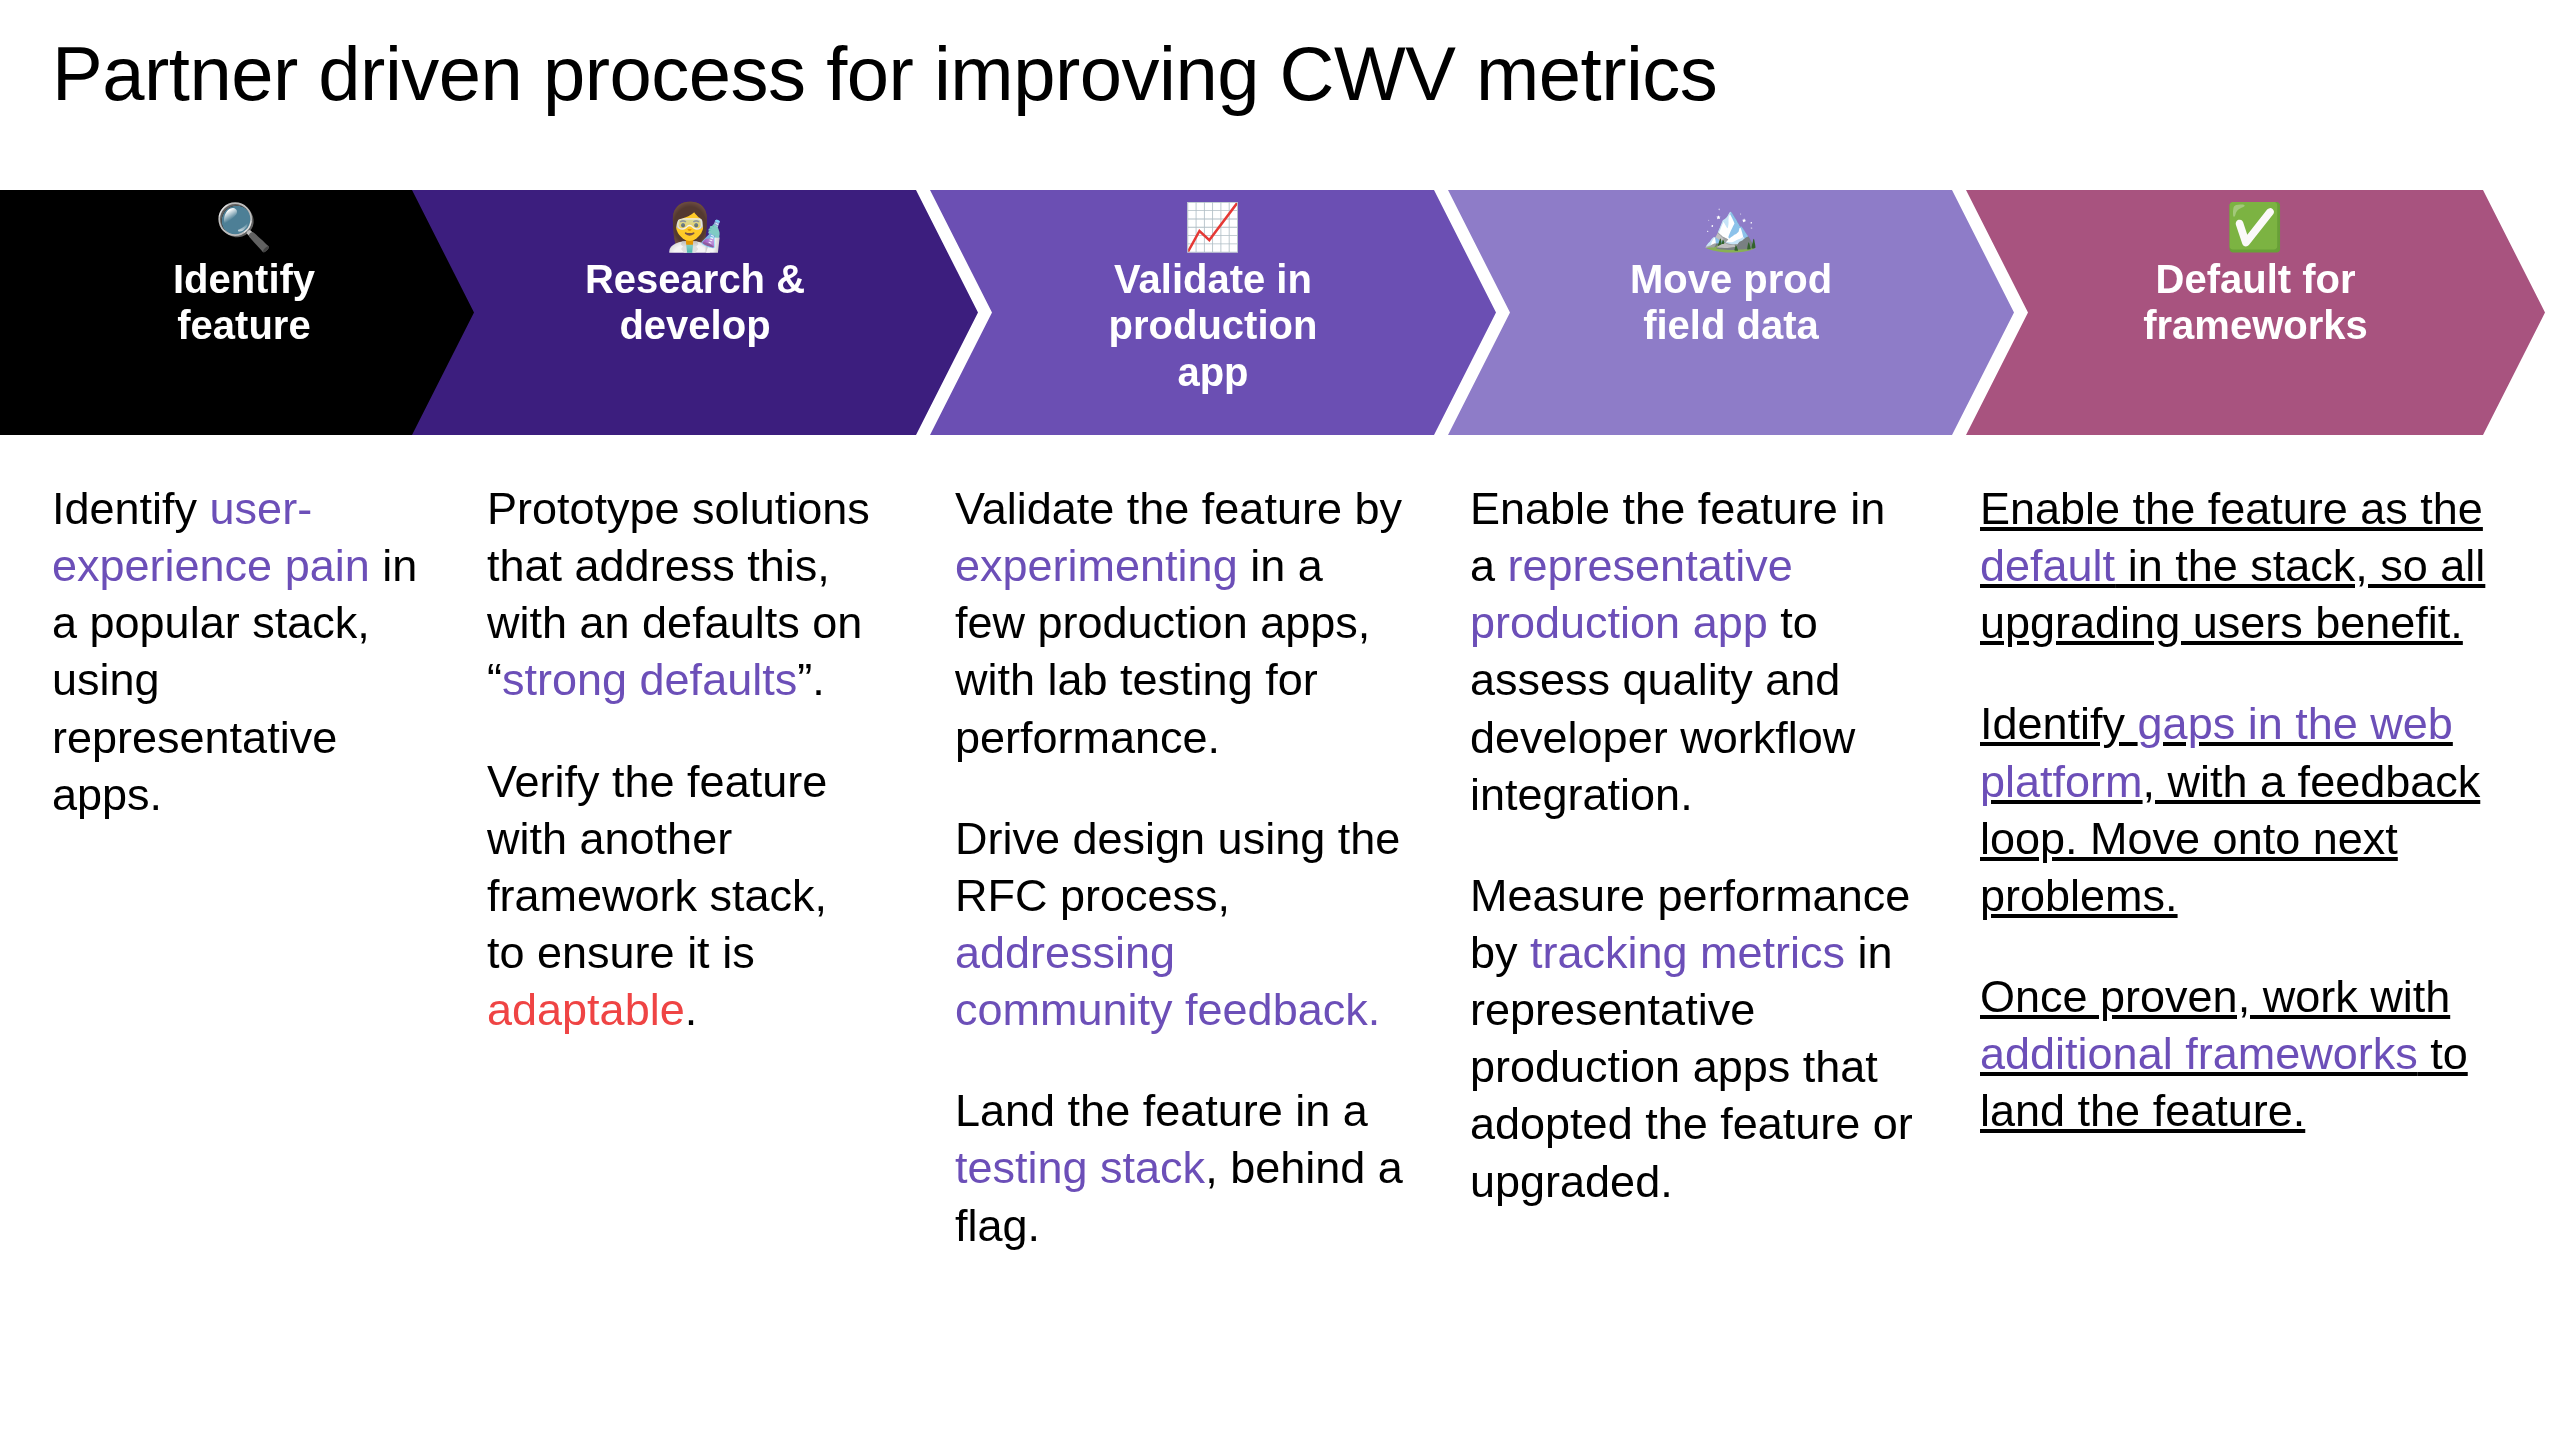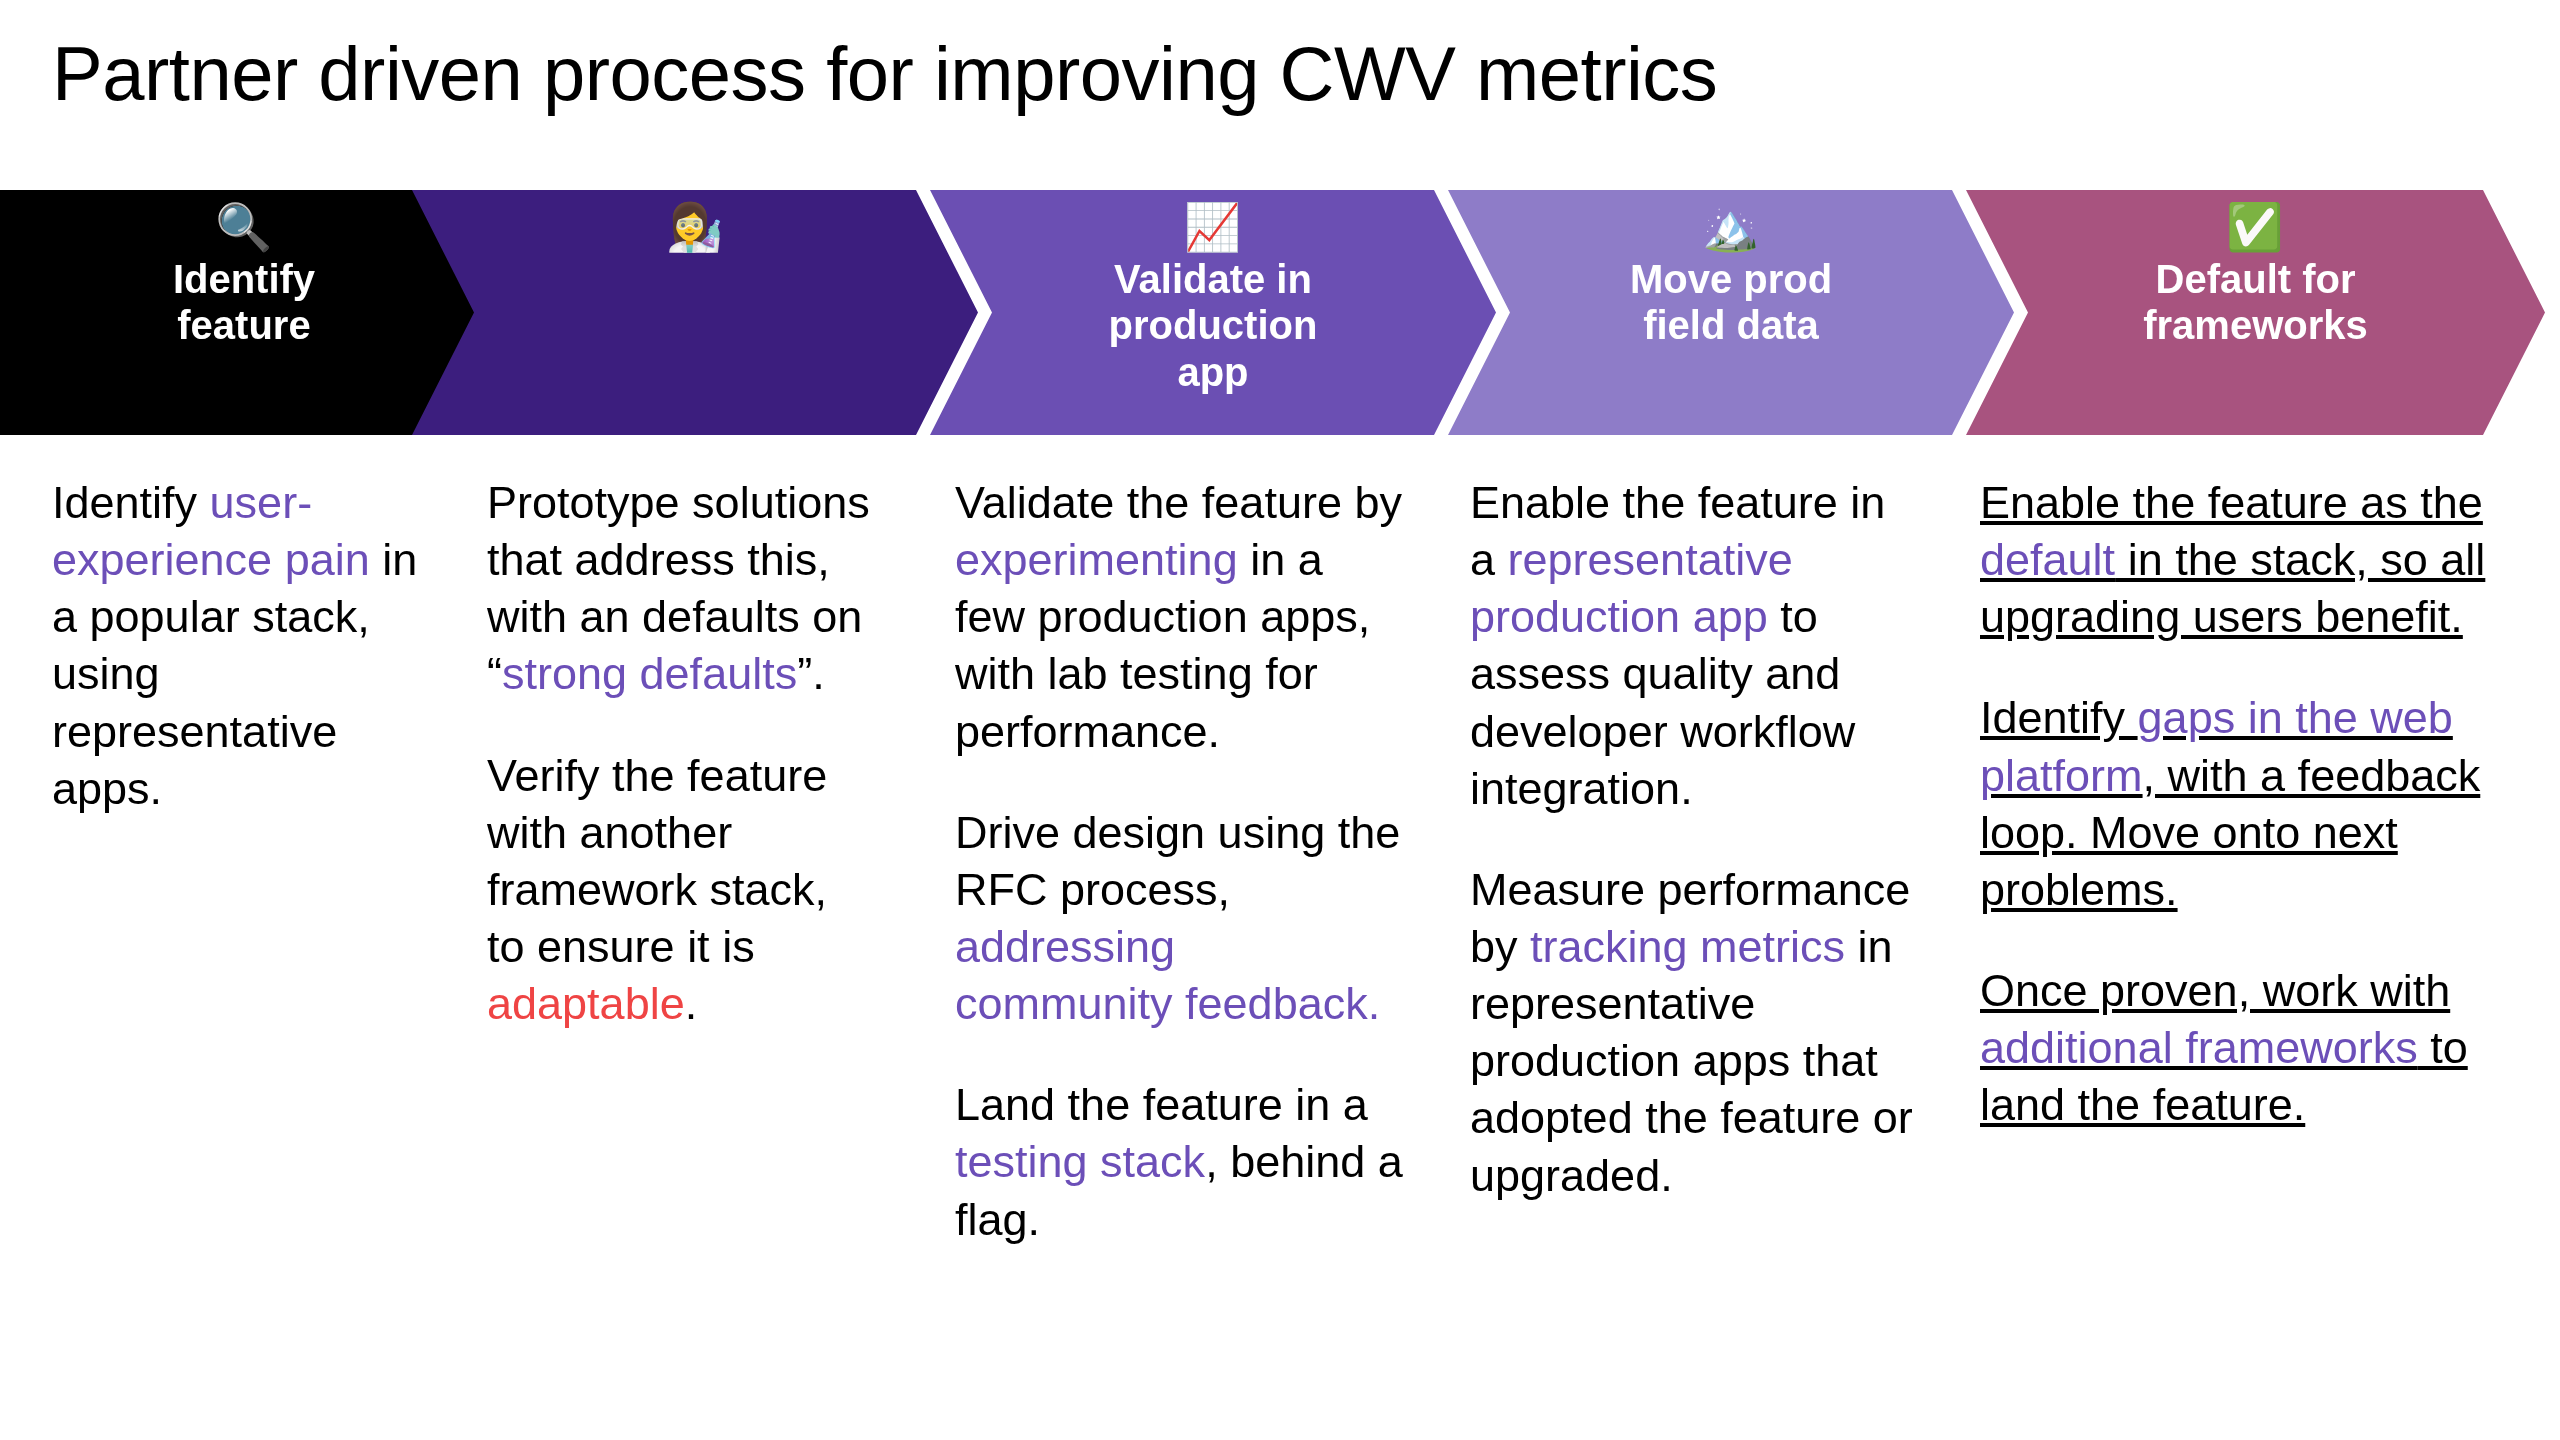--- a/index.html
+++ b/index.html
@@ -56,21 +56,21 @@
     white-space:pre-line;
     padding:0 10px;
   }
 
   
   .cols {
     position:absolute;
     left:0; top:463px;
     width:2560px;
   }
-  .col { position:absolute; top:11px; }
+  .col { position:absolute; top:17px; }
   .para {
     font-size:45px;
     line-height:1.27;
     color:#000000;
     margin-bottom:44px;
   }
   .para:last-child { margin-bottom:0; }
   .hl { color:#6C4FB8; }
   .hl-light { color:#ef4444; }
 </style>
@@ -85,20 +85,22 @@
       <div class="chev" style="left: 0px; width: 550px; background: rgb(0, 0, 0); clip-path: polygon(0% 0%, 88.727% 0%, 100% 50%, 88.727% 100%, 0% 100%);">
         <div style="display: flex; flex-direction: column; align-items: center; width: 100%; padding-left: 0px; padding-right: 62px;">
           <span class="chev-emoji">🔍</span>
           <div class="chev-label">Identify
 feature</div>
         </div>
       </div>
       <div class="chev" style="left: 412px; width: 566px; background: rgb(60, 30, 126); clip-path: polygon(0% 0%, 89.046% 0%, 100% 50%, 89.046% 100%, 0% 100%, 10.954% 50%);">
         <div style="display: flex; flex-direction: column; align-items: center; width: 100%; padding-left: 62px; padding-right: 62px;">
           <span class="chev-emoji">👩‍🔬</span>
+          <div class="chev-label">Research &amp;
+develop</div>
         </div>
       </div>
       <div class="chev" style="left: 930px; width: 566px; background: rgb(107, 79, 179); clip-path: polygon(0% 0%, 89.046% 0%, 100% 50%, 89.046% 100%, 0% 100%, 10.954% 50%);">
         <div style="display: flex; flex-direction: column; align-items: center; width: 100%; padding-left: 62px; padding-right: 62px;">
           <span class="chev-emoji">📈</span>
           <div class="chev-label">Validate in
 production
 app</div>
         </div>
       </div>

